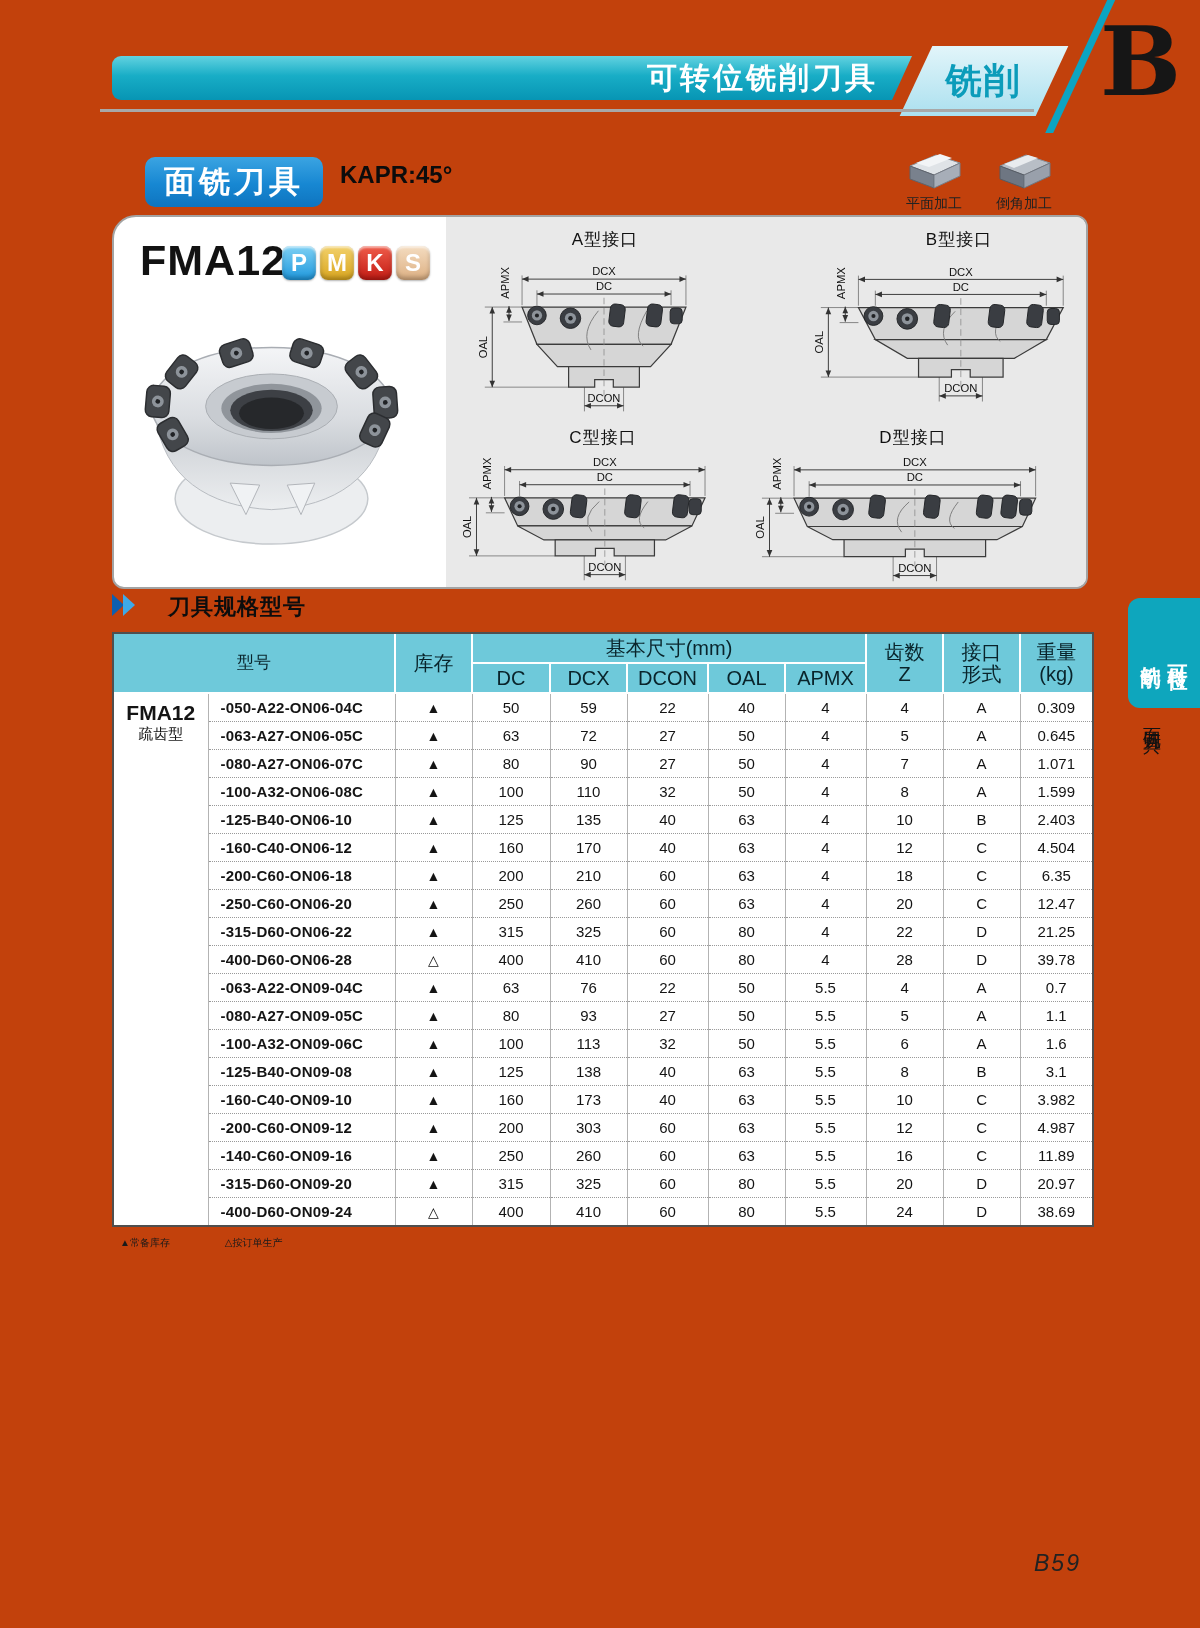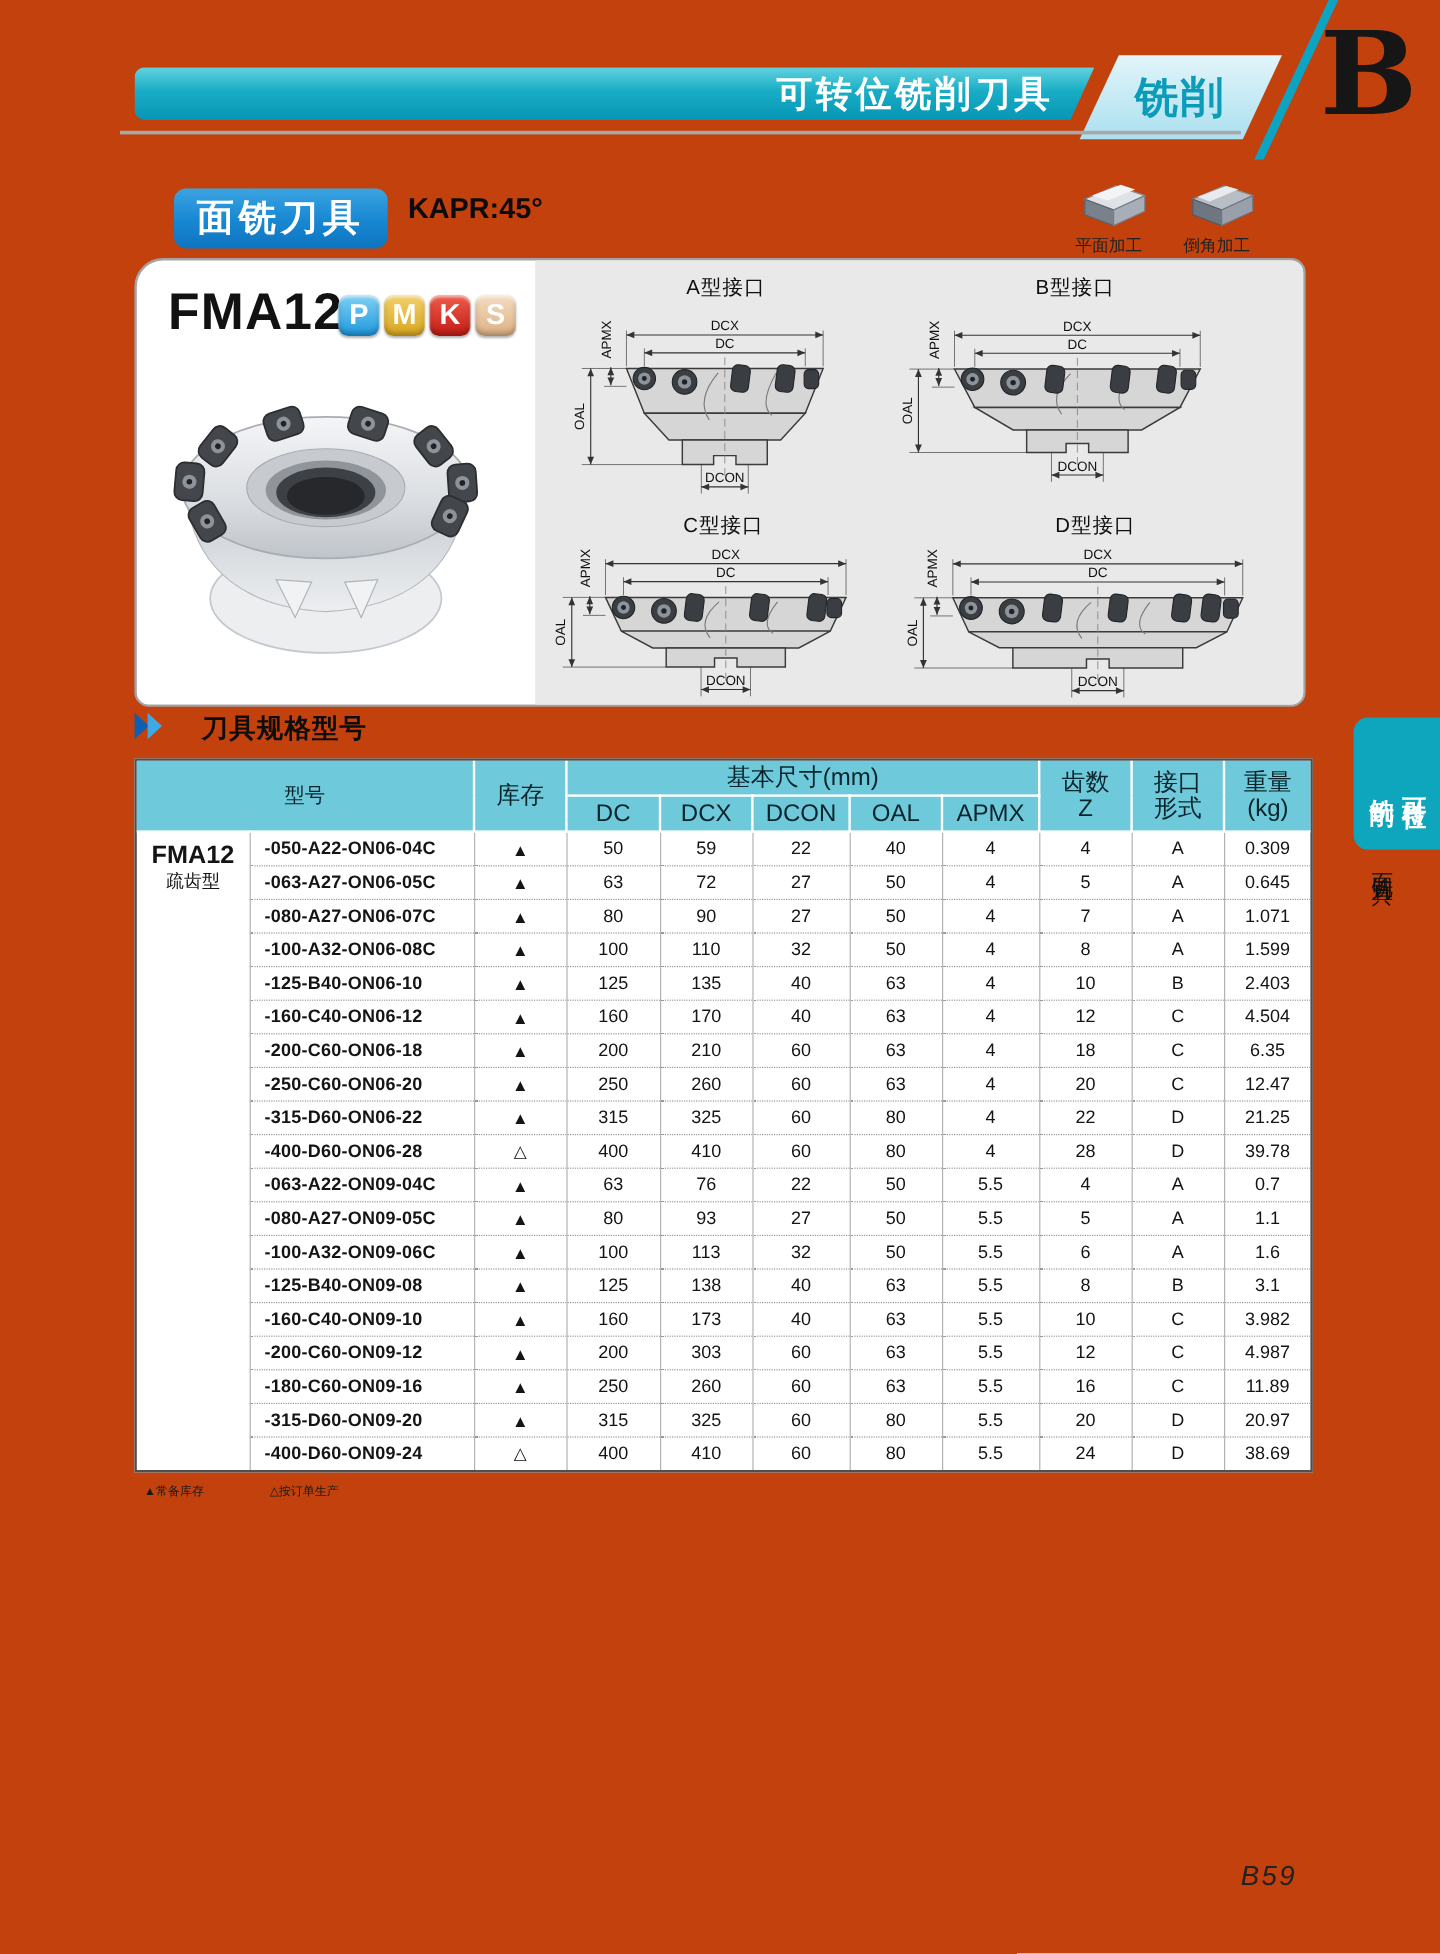--- a/index.html
+++ b/index.html
@@ -21,21 +21,21 @@
   .banner-letter{position:absolute;left:1100px;top:14px;font-family:"DejaVu Serif","Liberation Serif",serif;
     font-weight:bold;font-size:96px;line-height:1;color:#161616;}
   .banner-underline{position:absolute;left:100px;top:109px;width:934px;height:3px;background:#a8a8a8;}
 
   
   .page-tag{position:absolute;left:145px;top:157px;width:178px;height:50px;border-radius:10px;
     background:linear-gradient(180deg,#3ba4e2 0%,#1787d2 55%,#0e74bf 100%);
     display:flex;align-items:center;justify-content:center;color:#fff;font-size:31px;font-weight:bold;letter-spacing:4px;}
   .kapr{position:absolute;left:340px;top:161px;font-size:24px;font-weight:bold;color:#0c0c0c;}
   .mach-icons{position:absolute;left:896px;top:148px;display:flex;gap:14px;}
-  .mach-icon{width:76px;display:flex;flex-direction:column;align-items:flex-start;}
+  .mach-icon{width:76px;display:flex;flex-direction:column;align-items:center;}
   .mach-icon .lbl{font-size:14px;color:#222;margin-top:1px;}
 
   
   .panel{position:absolute;left:112px;top:215px;width:976px;height:374px;background:#fff;
     border:2px solid #a3a3a3;border-radius:24px 12px 12px 12px;box-sizing:border-box;}
   .panel-gray{position:absolute;right:0;top:0;bottom:0;width:640px;background:#e9e9e9;border-radius:0 10px 10px 0;}
   .product-model{position:absolute;left:140px;top:236px;font-size:43px;font-weight:bold;color:#121212;letter-spacing:1px;}
   .grades{position:absolute;left:282px;top:246px;display:flex;gap:4px;}
   .grade{width:34px;height:34px;border-radius:8px;display:flex;align-items:center;justify-content:center;
     color:#fff;font-size:24px;font-weight:bold;
@@ -256,21 +256,21 @@
             <line class="dl" x1="40" y1="58" x2="40" y2="144"></line>
             <polygon class="ar" points="40,58 37,65 43,65"></polygon>
             <polygon class="ar" points="40,144 37,137 43,137"></polygon>
             <text class="dt" transform="rotate(-90 30 101)" x="30" y="105" text-anchor="middle">OAL</text>
             <line class="dl" x1="139" y1="164" x2="181" y2="164"></line>
             <polygon class="ar" points="139,164 146,161 146,167"></polygon>
             <polygon class="ar" points="181,164 174,161 174,167"></polygon>
             <text class="dt" x="160" y="160" text-anchor="middle">DCON</text>
           </svg></div>
       </div>
-      <div class="diagram" style="left: 740px; top: 228px; width: 312px;">
+      <div class="diagram" style="left: 803px; top: 228px; width: 312px;">
         <div class="dtitle">B型接口</div>
         <div><svg width="310" height="158" viewBox="0 0 330 168">
             <line class="el" x1="59" y1="56" x2="59" y2="24"></line>
             <line class="el" x1="277" y1="56" x2="277" y2="24"></line>
             <line class="el" x1="77" y1="56" x2="77" y2="40"></line>
             <line class="el" x1="259" y1="56" x2="259" y2="40"></line>
             <line class="el" x1="59" y1="58" x2="19" y2="58"></line>
             <line class="el" x1="59" y1="74" x2="39" y2="74"></line>
             <line class="el" x1="123" y1="132" x2="19" y2="132"></line>
             <line class="el" x1="145" y1="132" x2="145" y2="158"></line>
@@ -655,21 +655,21 @@
             <td>200</td>
             <td>303</td>
             <td>60</td>
             <td>63</td>
             <td>5.5</td>
             <td>12</td>
             <td>C</td>
             <td>4.987</td>
           </tr>
           <tr>
-            <td class="model">-180-C60-ON09-16</td>
+            <td class="model">-140-C60-ON09-16</td>
             <td class="stock">▲</td>
             <td>250</td>
             <td>260</td>
             <td>60</td>
             <td>63</td>
             <td>5.5</td>
             <td>16</td>
             <td>C</td>
             <td>11.89</td>
           </tr>

